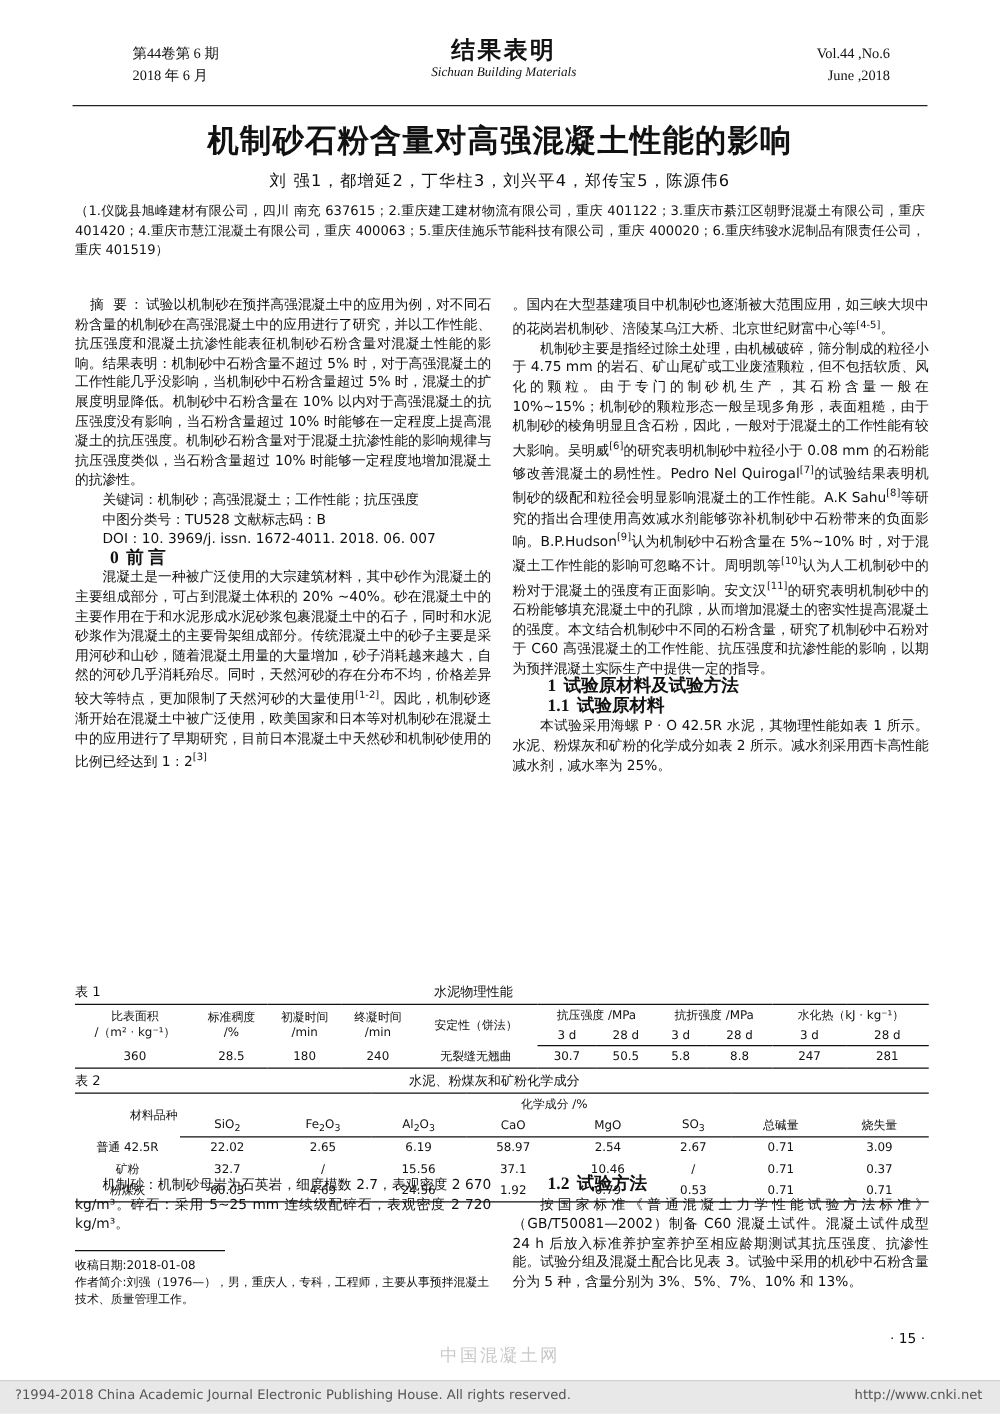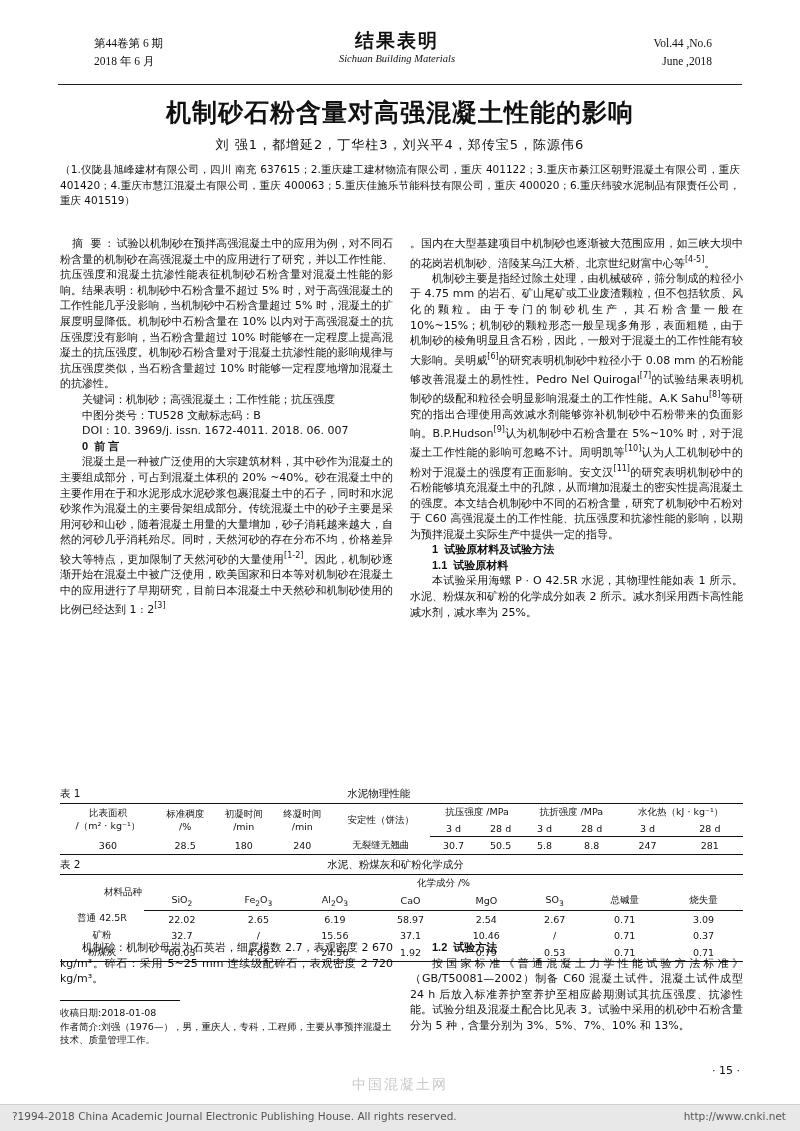--- a/index.html
+++ b/index.html
@@ -8,21 +8,21 @@
     background:#fff;
     font-family:"Liberation Serif", serif;
     color:#111;
     position:relative;
     overflow:hidden;
   }
   .page { position:absolute; inset:0; padding:0; }
 
   
   .hdr {
-    position:absolute; left:52px; right:58px; top:28px;
+    position:absolute; left:64px; right:58px; top:28px;
     height:60px;
   }
   .hdr-left, .hdr-right {
     position:absolute; top:6px; font-size:11.5px; line-height:18px;
     font-family:"Liberation Serif", serif;
   }
   .hdr-left { left:42px; }
   .hdr-right { right:30px; text-align:right; }
   .hdr-center {
     position:absolute; left:50%; top:0; transform:translateX(-50%);
@@ -69,22 +69,22 @@
     font-size:11px; line-height:15.6px; text-align:justify;
     font-family:"DejaVu Sans", sans-serif;
   }
   .col-l { left:60px; }
   .col-r { left:410px; }
   .col p { margin:0; text-indent:2em; }
   .col p.noind { text-indent:0; }
   .abs-label { letter-spacing:2px;margin-left:12px; }
   .kw, .clc, .art, .doi { text-indent:0; }
   .sec-h {
-    font-weight:bold; font-size:11px; margin-top:6px; text-indent:0;
-    font-family:Liberation Sans, sans-serif;
+    font-weight:bold; font-size:14px; margin-top:6px; text-indent:0;
+    font-family:Liberation Serif, serif;
   }
   .sec-h .num { margin-right:6px; }
   sup.ref { font-size:8px; vertical-align:super; }
 
   
   .tbl-wrap { position:absolute; left:60px; width:683px; }
   .tbl-cap {
     font-size:10.5px; font-family:"DejaVu Sans", sans-serif;
     margin-bottom:2px;
   }

